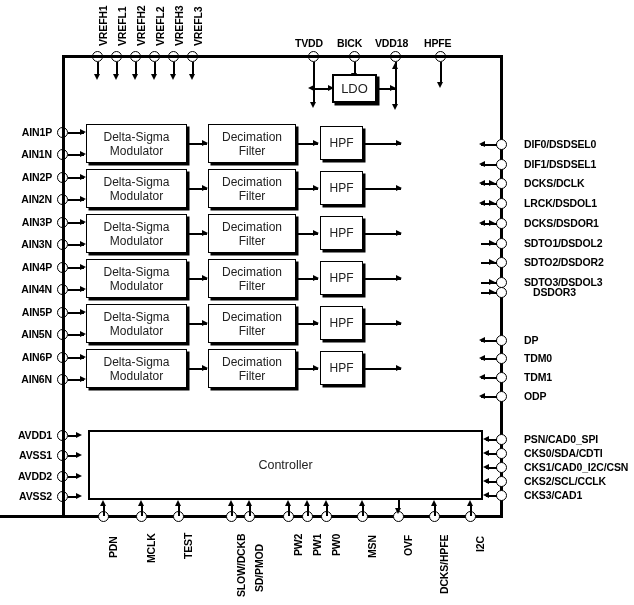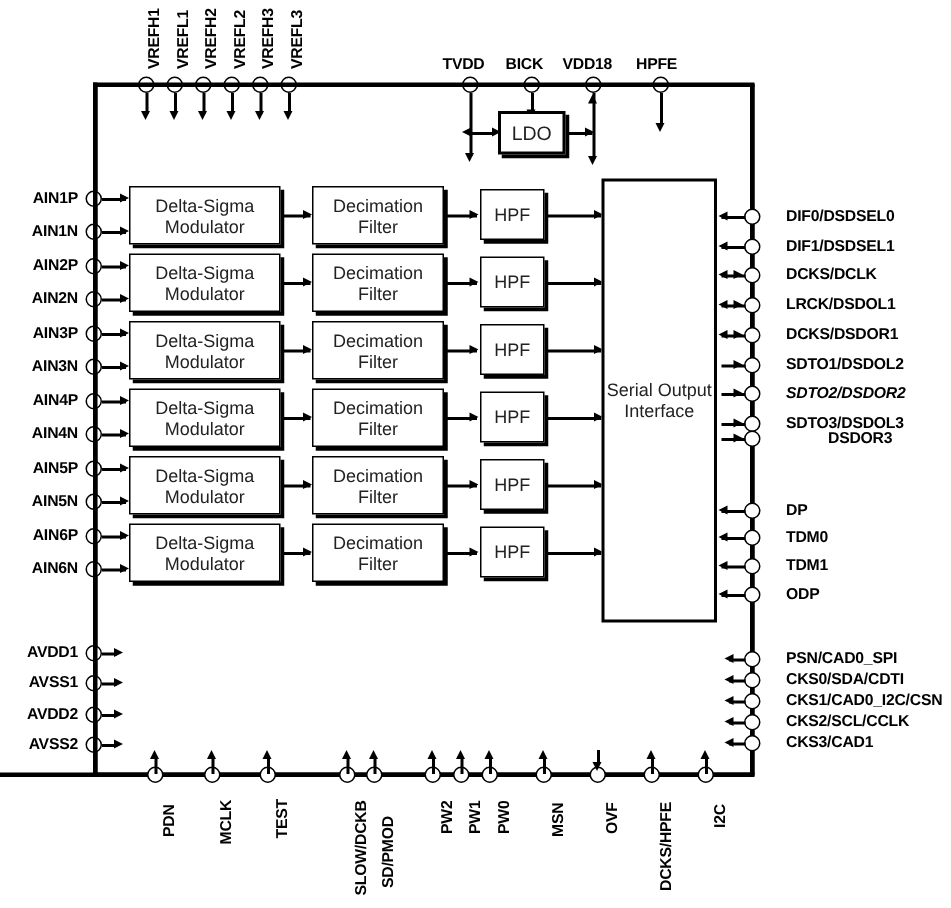--- a/index.html
+++ b/index.html
@@ -292,26 +292,20 @@
     </div>
   </div>
   <div class="wire h" style="left:298px;top:368px;width:20px;"></div>
   <div class="arrow r" style="left:313px;top:365px;"></div>
   <div class="blk" style="left:320px;top:351px;width:43px;height:34px;">
     <span>HPF</span>
   </div>
   <div class="wire h" style="left:365px;top:368px;width:36px;"></div>
   <div class="arrow r" style="left:396px;top:365px;"></div>
 
-  <div class="blk thick nosh" style="left:401px;top:119px;width:77px;height:296px;">
-    <div>
-      <span>Serial Output</span><br>
-      <span>Interface</span>
-    </div>
-  </div>
 
   <div class="bus v" style="left:500px;top:56px;height:461px;"></div>
 
   <div class="pin-circle" style="left:496px;top:139px;"></div>
   <div class="pin-label right" style="left:524px;top:139px;">DIF0/DSDSEL0</div>
   <div class="wire h" style="left:481px;top:144px;width:16px;"></div>
   <div class="arrow l" style="left:479px;top:141px;"></div>
 
   <div class="pin-circle" style="left:496px;top:159px;"></div>
   <div class="pin-label right" style="left:524px;top:159px;">DIF1/DSDSEL1</div>
@@ -335,31 +329,31 @@
   <div class="wire h" style="left:481px;top:223px;width:16px;"></div>
   <div class="arrow l" style="left:479px;top:220px;"></div>
   <div class="arrow r" style="left:489px;top:220px;"></div>
 
   <div class="pin-circle" style="left:496px;top:238px;"></div>
   <div class="pin-label right" style="left:524px;top:238px;">SDTO1/DSDOL2</div>
   <div class="wire h" style="left:481px;top:243px;width:16px;"></div>
   <div class="arrow r" style="left:489px;top:240px;"></div>
 
   <div class="pin-circle" style="left:496px;top:257px;"></div>
-  <div class="pin-label right" style="left:524px;top:257px;font-style:italic;">SDTO2/DSDOR2</div>
+  <div class="pin-label right" style="left:524px;top:257px;">SDTO2/DSDOR2</div>
   <div class="wire h" style="left:481px;top:262px;width:16px;"></div>
   <div class="arrow r" style="left:489px;top:259px;"></div>
 
   <div class="pin-circle" style="left:496px;top:277px;"></div>
   <div class="pin-label right" style="left:524px;top:277px;">SDTO3/DSDOL3</div>
   <div class="wire h" style="left:481px;top:282px;width:16px;"></div>
   <div class="arrow r" style="left:489px;top:279px;"></div>
 
   <div class="pin-circle" style="left:496px;top:287px;"></div>
-  <div class="pin-label right" style="left:552px;top:287px;">DSDOR3</div>
+  <div class="pin-label right" style="left:533px;top:287px;">DSDOR3</div>
   <div class="wire h" style="left:481px;top:292px;width:16px;"></div>
   <div class="arrow r" style="left:489px;top:289px;"></div>
 
   <div class="pin-circle" style="left:496px;top:335px;"></div>
   <div class="pin-label right" style="left:524px;top:335px;">DP</div>
   <div class="wire h" style="left:481px;top:340px;width:16px;"></div>
   <div class="arrow l" style="left:479px;top:337px;"></div>
 
   <div class="pin-circle" style="left:496px;top:353px;"></div>
   <div class="pin-label right" style="left:524px;top:353px;">TDM0</div>
@@ -386,20 +380,23 @@
   <div class="pin-circle" style="left:57px;top:491px;"></div>
   <div class="wire h" style="left:68px;top:435px;width:10px;"></div>
   <div class="arrow r" style="left:76px;top:432px;"></div>
   <div class="wire h" style="left:68px;top:455px;width:10px;"></div>
   <div class="arrow r" style="left:76px;top:452px;"></div>
   <div class="wire h" style="left:68px;top:476px;width:10px;"></div>
   <div class="arrow r" style="left:76px;top:473px;"></div>
   <div class="wire h" style="left:68px;top:496px;width:10px;"></div>
   <div class="arrow r" style="left:76px;top:493px;"></div>
 
+  <div class="blk thick nosh" style="left:88px;top:430px;width:395px;height:70px;font-size:12.5px;">
+    <span>Controller</span>
+  </div>
 
   <div class="pin-circle" style="left:496px;top:434px;"></div>
   <div class="pin-label right" style="left:524px;top:434px;">PSN/CAD0_SPI</div>
   <div class="wire h" style="left:486px;top:439px;width:11px;"></div>
   <div class="arrow l" style="left:483px;top:436px;"></div>
 
   <div class="pin-circle" style="left:496px;top:448px;"></div>
   <div class="pin-label right" style="left:524px;top:448px;">CKS0/SDA/CDTI</div>
   <div class="wire h" style="left:486px;top:453px;width:11px;"></div>
   <div class="arrow l" style="left:483px;top:450px;"></div>

